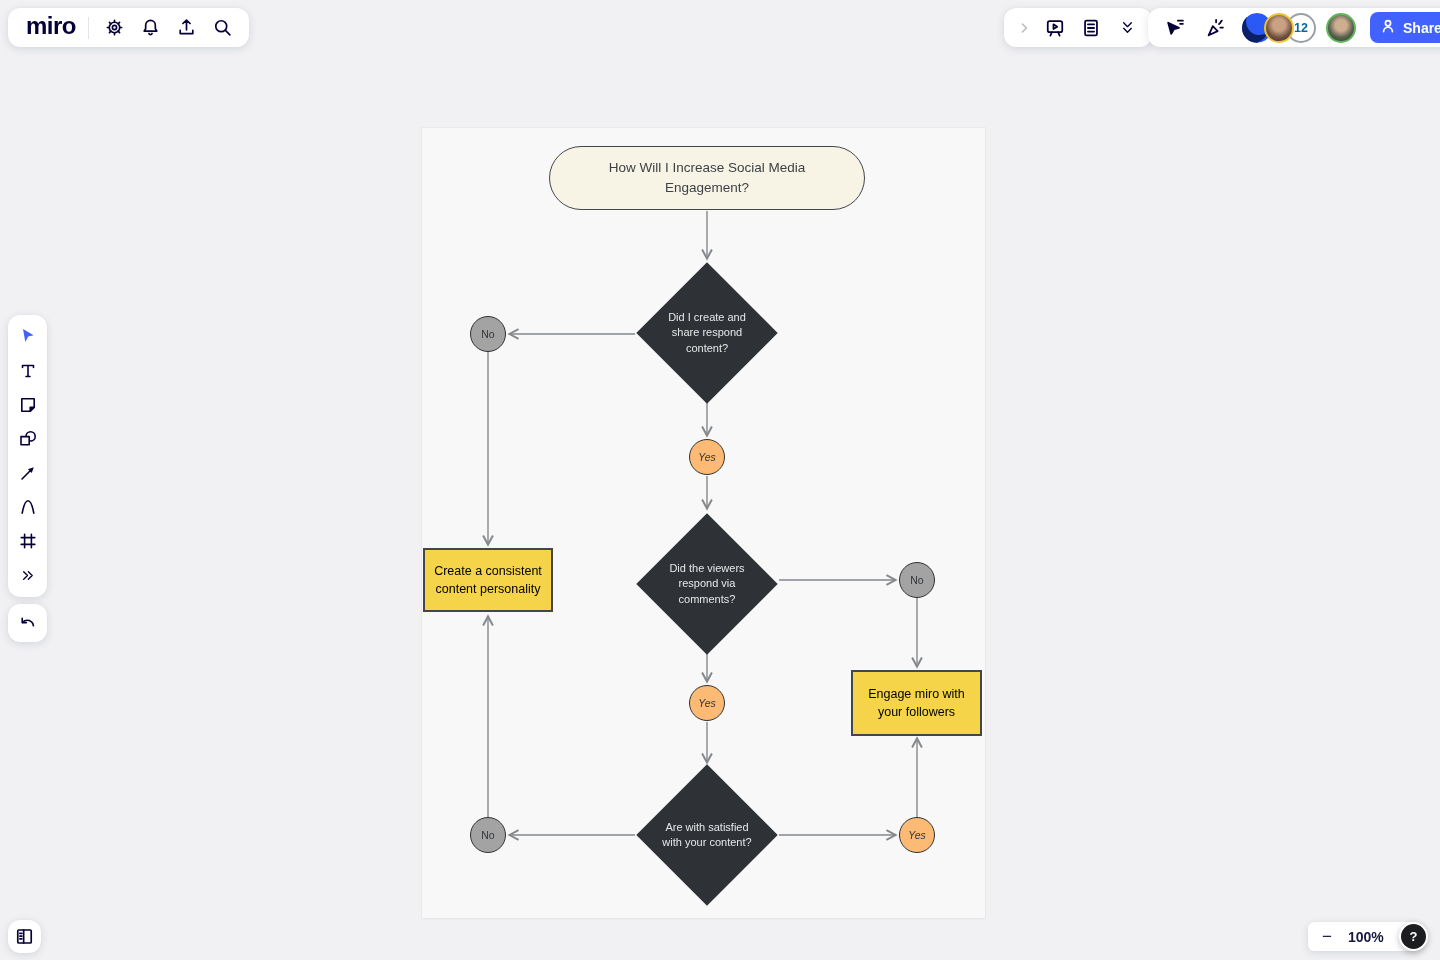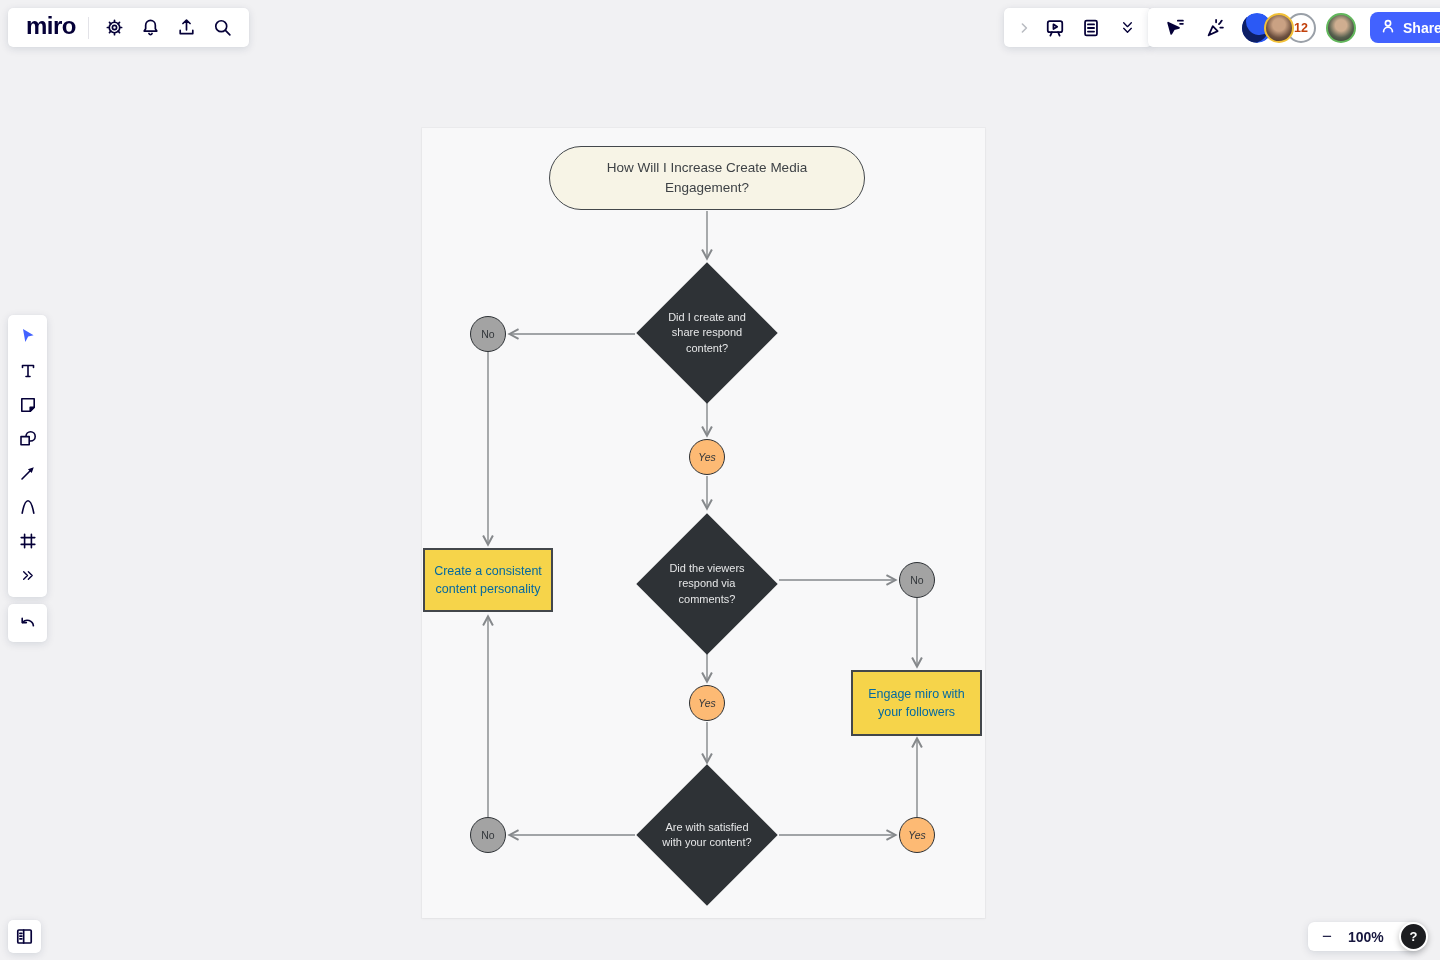--- a/index.html
+++ b/index.html
@@ -6,21 +6,21 @@
   html,body { width:1440px; height:960px; overflow:hidden; }
   body {
     font-family:"Liberation Sans", sans-serif;
     background:#f1f1f3;
     position:relative;
     color:#050038;
   }
   .card {
     position:absolute;
     background:#ffffff;
-    border-radius:5px;
+    border-radius:12px;
     box-shadow:0 2px 8px rgba(9,30,66,0.12), 0 0 1px rgba(9,30,66,0.08);
     display:flex;
     align-items:center;
   }
   .icon-btn {
     width:34px; height:32px;
     display:flex; align-items:center; justify-content:center;
     border-radius:6px; cursor:pointer; border:none; background:transparent;
   }
   .icon-btn svg { display:block; }
@@ -35,21 +35,21 @@
   #board-toolbar { left:1004px; top:8px; height:39px; padding:0 8px; gap:2px; }
   #collab-toolbar { left:1148px; top:8px; height:39px; padding:0 10px; gap:6px; }
   .avatar-stack { display:flex; align-items:center; margin-left:4px; }
   .avatar { width:30px; height:30px; border-radius:50%; position:relative; flex:none; }
   .avatar.ring-yellow { border:2.5px solid #f2c037; margin-left:-8px;
       background:radial-gradient(circle at 50% 38%, #caa183 0 30%, #6e5140 62%, #3c2e25 100%); }
   .avatar.ring-green { border:2.5px solid #62b75c; margin-left:10px;
       background:radial-gradient(circle at 50% 40%, #cfae90 0 28%, #57604f 60%, #2e352c 100%); }
   .count-badge { width:30px; height:30px; border-radius:50%; background:#fff;
       border:2.5px solid #9aa0a8; margin-left:-8px; display:flex; align-items:center; justify-content:center;
-      font-size:12.5px; font-weight:700; color:#c2410c; }
+      font-size:12.5px; font-weight:700; color:#0369a1; }
   .share-btn { height:31px; margin-left:8px; padding:0 14px 0 10px; border:none; border-radius:8px;
       background:#4262ff; color:#fff; font-weight:700; font-size:14px; display:flex; align-items:center; gap:7px;
       cursor:pointer; font-family:"Liberation Sans",sans-serif; }
 
   
   #tool-sidebar { left:8px; top:315px; width:39px; flex-direction:column; padding:5px 0; }
   #tool-sidebar .icon-btn { width:33px; height:34px; }
   #undo-card { left:8px; top:604px; width:39px; height:38px; justify-content:center; }
 
   
@@ -64,21 +64,21 @@
       box-shadow:0 2px 6px rgba(0,0,0,0.25); font-family:"Liberation Sans",sans-serif; }
 
   
   #canvas { position:absolute; inset:0; }
   #frame-bg { position:absolute; left:422px; top:128px; width:563px; height:790px;
       background:rgba(255,255,255,0.5); box-shadow:0 0 0 1px rgba(0,0,0,0.025), 0 1px 3px rgba(0,0,0,0.04); }
   #connector-layer { position:absolute; left:0; top:0; }
   .node { position:absolute; display:flex; align-items:center; justify-content:center; text-align:center; }
   .stadium { left:549px; top:146px; width:316px; height:64px; border-radius:32px;
       background:#f7f4e6; border:1.5px solid #43474b; color:#3e4246; font-size:13.5px; line-height:1.5; }
-  .process { background:#f6d44a; border:2px solid #43474b; color:#0369a1; font-size:12.5px; line-height:1.45;
+  .process { background:#f6d44a; border:2px solid #43474b; color:#000000; font-size:12.5px; line-height:1.45;
       padding:4px; }
   #process1 { left:423px; top:548px; width:130px; height:64px; }
   #process2 { left:851px; top:670px; width:131px; height:66px; }
   .diamond-wrap { position:absolute; width:142px; height:142px; }
   .diamond-shape { position:absolute; left:21px; top:21px; width:100px; height:100px;
       background:#2e3236; transform:rotate(45deg); }
   .diamond-label { position:absolute; inset:20px; display:flex; align-items:center; justify-content:center;
       text-align:center; color:#e6e7e8; font-size:11px; line-height:1.4; }
   #decision1 { left:636px; top:262px; }
   #decision2 { left:636px; top:513px; }
@@ -117,21 +117,21 @@
       <line x1="707" y1="648" x2="707" y2="681" marker-end="url(#arr)"></line>
       <line x1="707" y1="722" x2="707" y2="762" marker-end="url(#arr)"></line>
       <line x1="635" y1="835" x2="510" y2="835" marker-end="url(#arr)"></line>
       <line x1="488" y1="817" x2="488" y2="617" marker-end="url(#arr)"></line>
       <line x1="779" y1="835" x2="895" y2="835" marker-end="url(#arr)"></line>
       <line x1="917" y1="817" x2="917" y2="739" marker-end="url(#arr)"></line>
     </g>
   </svg>
 
   <div class="node stadium">
-    <span style="max-width:250px;">How Will I Increase Create Media Engagement?</span>
+    <span style="max-width:250px;">How Will I Increase Social Media Engagement?</span>
   </div>
 
   <div class="diamond-wrap" id="decision1">
     <div class="diamond-shape"></div>
     <div class="diamond-label">Did I create and share respond content?</div>
   </div>
   <div class="diamond-wrap" id="decision2">
     <div class="diamond-shape"></div>
     <div class="diamond-label">Did the viewers respond via comments?</div>
   </div>

